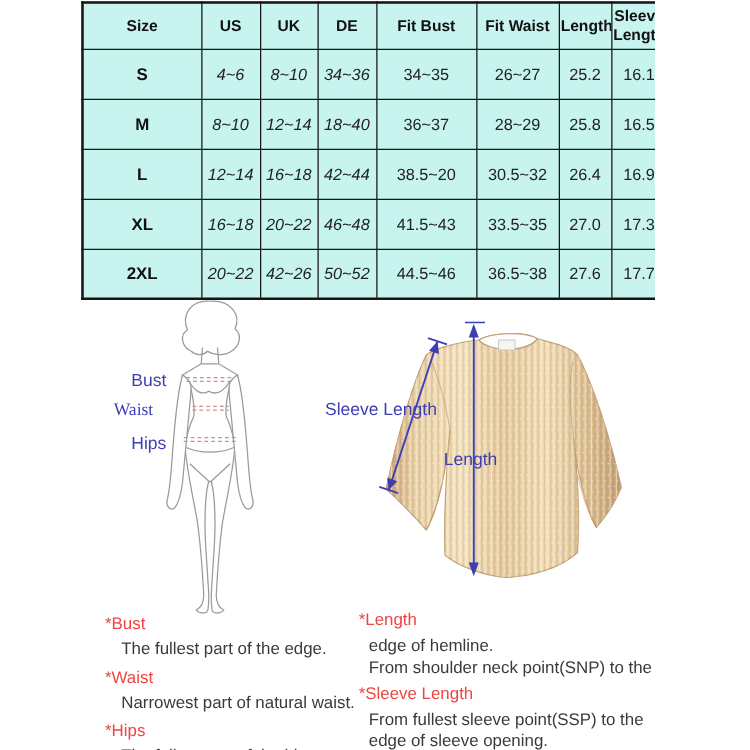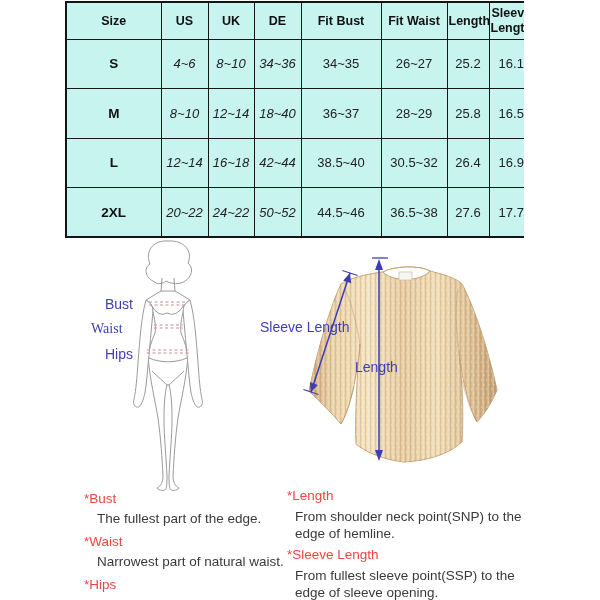--- a/index.html
+++ b/index.html
@@ -84,29 +84,39 @@
         <td>36~37</td>
         <td>28~29</td>
         <td>25.8</td>
         <td>16.5</td>
       </tr>
       <tr>
         <td>L</td>
         <td>12~14</td>
         <td>16~18</td>
         <td>42~44</td>
-        <td>38.5~40</td>
+        <td>38.5~20</td>
         <td>30.5~32</td>
         <td>26.4</td>
         <td>16.9</td>
       </tr>
       <tr>
+        <td>XL</td>
+        <td>16~18</td>
+        <td>20~22</td>
+        <td>46~48</td>
+        <td>41.5~43</td>
+        <td>33.5~35</td>
+        <td>27.0</td>
+        <td>17.3</td>
+      </tr>
+      <tr>
         <td>2XL</td>
         <td>20~22</td>
-        <td>24~22</td>
+        <td>42~26</td>
         <td>50~52</td>
         <td>44.5~46</td>
         <td>36.5~38</td>
         <td>27.6</td>
         <td>17.7</td>
       </tr>
     </tbody>
   </table>
 
   <svg style="left:95px;top:238px;" width="145" height="258" viewBox="95 238 145 258">
@@ -264,21 +274,21 @@
     <div class="term">*Bust</div>
     <div class="desc">The fullest part of the edge.</div>
     <div class="term">*Waist</div>
     <div class="desc">Narrowest part of natural waist.</div>
     <div class="term">*Hips</div>
     <div class="desc">The fullest part of the hips.</div>
   </div>
 
   <div class="defs" style="left:287px;top:488px;width:260px;">
     <div class="term">*Length</div>
+    <div class="desc-line">edge of hemline.</div>
     <div class="desc-line">From shoulder neck point(SNP) to the</div>
-    <div class="desc-line">edge of hemline.</div>
     <div class="gap"></div>
     <div class="term">*Sleeve Length</div>
     <div class="desc-line">From fullest sleeve point(SSP) to the</div>
     <div class="desc-line">edge of sleeve opening.</div>
   </div>
 
 </div>
 
 </body></html>

